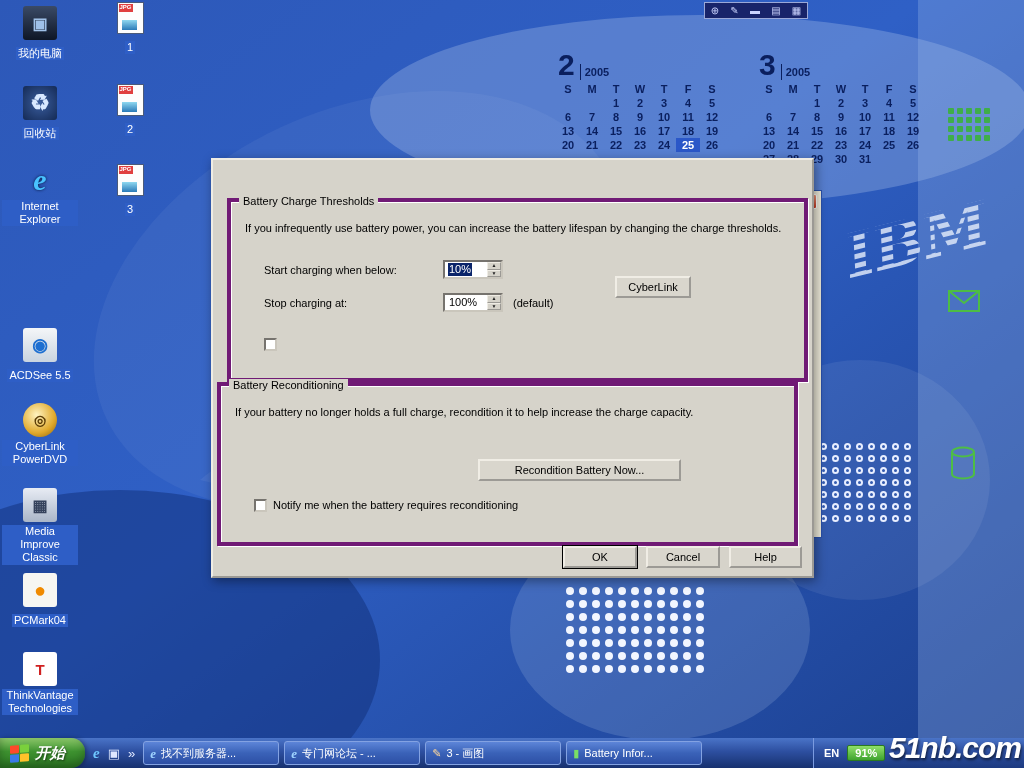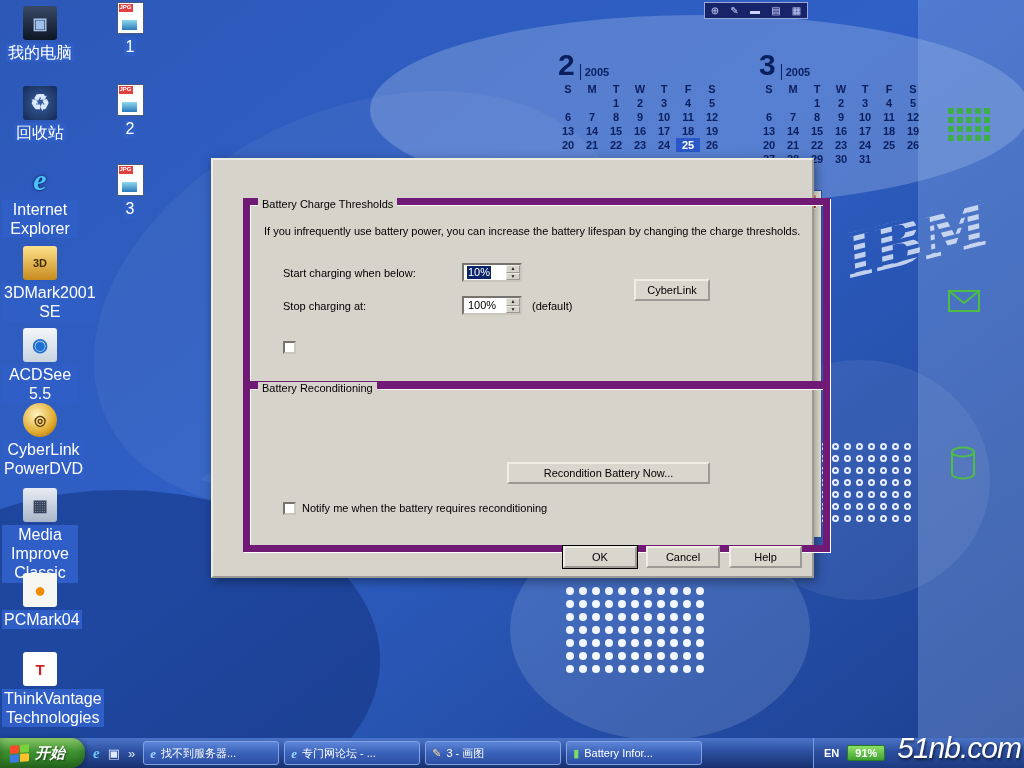--- a/index.html
+++ b/index.html
@@ -10,21 +10,21 @@
 
   
   .ttool{position:absolute;left:704px;top:2px;width:102px;height:15px;background:#18246a;
          border:1px solid #9aa8d8;display:flex;align-items:center;justify-content:space-around;z-index:1;}
   .ttic{color:#cbd4ff;font-size:10px;line-height:1;}
 
   
   .dicon{position:absolute;width:76px;text-align:center;z-index:1;cursor:default;}
   .dimg{width:34px;height:34px;margin:0 auto 3px;display:flex;align-items:center;justify-content:center;
         border-radius:3px;font-weight:bold;}
-  .dlbl{display:inline-block;font-size:16px;line-height:1.2;color:#fff;background:#2e5ec6;padding:0 2px;}
+  .dlbl{display:inline-block;font-size:11px;line-height:1.2;color:#fff;background:#2e5ec6;padding:0 2px;}
   .di-my-computer{background:linear-gradient(#3a4a66,#0e1626);color:#9fc0e8;font-size:16px;}
   .di-recycle-bin{background:radial-gradient(circle,#3a5d9e,#142a55);color:#d8e8ff;font-size:22px;}
   .di-ie{background:transparent;color:#49c2ff;font-size:30px;font-style:italic;
          font-family:"Liberation Serif",serif;text-shadow:0 0 3px #013;}
   .di-3dmark{background:linear-gradient(#ffe28a,#c78b1e);color:#402c00;font-size:11px;}
   .di-acdsee{background:linear-gradient(#f4f6f8,#c9d4e0);color:#1d6fd1;font-size:18px;}
   .di-powerdvd{background:radial-gradient(circle at 40% 35%,#fff3c0,#e0a92c 60%,#8a5c08);border-radius:50%;color:#5a3c06;font-size:14px;}
   .di-mpc{background:linear-gradient(#e8ecf4,#aab6c8);color:#35425c;font-size:16px;}
   .di-pcmark{background:#f6f6f2;color:#f08a00;font-size:20px;}
   .di-thinkvantage{background:#fff;color:#d02020;font-size:15px;}
@@ -52,23 +52,23 @@
 
   
   .dialog{position:absolute;left:211px;top:158px;width:599px;height:416px;background:#d6d3ca;
           border:2px outset #efece4;z-index:3;box-shadow:2px 3px 10px rgba(0,0,0,.4);box-sizing:content-box;}
   .titlebar{margin:3px;height:22px;background:linear-gradient(90deg,#0a2a7c,#1a4fbe 55%,#6a95dd);
             display:flex;align-items:center;padding:0 5px;}
   .dtitle{color:#fff;font-family:"DejaVu Sans Mono",monospace;font-weight:bold;font-size:13px;letter-spacing:1px;}
   .closebtn{margin-left:auto;width:19px;height:17px;background:linear-gradient(#f2a38c,#d8482a 45%,#aa2810);
             border:1px solid #fff;border-radius:3px;color:#fff;font-size:10px;font-weight:bold;
             display:flex;align-items:center;justify-content:center;}
-  .group{position:absolute;border:7px solid #701a75;box-shadow:inset 1px 1px 0 #fff,1px 1px 0 #fff;margin-left:16px;}
+  .group{position:absolute;border:4px solid #701a75;box-shadow:inset 1px 1px 0 #fff,1px 1px 0 #fff;}
   #g1{left:14px;top:38px;width:573px;height:176px;}
-  #g2{left:14px;top:222px;width:573px;height:156px;}
+  #g2{left:4px;top:222px;width:573px;height:156px;}
   .legend{position:absolute;top:-7px;left:8px;background:#d6d3ca;padding:0 4px;font-size:11px;color:#000;line-height:1.2;}
   .gtext{position:absolute;left:14px;top:20px;width:548px;font-size:11px;color:#000;}
   .glab{position:absolute;font-size:11px;color:#000;}
   #startlab{left:33px;top:62px;}
   #stoplab{left:33px;top:95px;}
   #defnote{left:282px;top:95px;}
   .spin{position:absolute;width:60px;height:19px;background:#fff;border:2px inset #cac6bc;
         display:flex;align-items:center;box-sizing:border-box;}
   #spin1{left:212px;top:58px;}
   #spin2{left:212px;top:91px;}
@@ -108,21 +108,21 @@
   .ticon{font-size:11px;line-height:1;flex:0 0 auto;}
   .ie-icon{color:#9fd4ff;font-weight:bold;font-style:italic;font-family:"Liberation Serif",serif;font-size:13px;}
   .paint-icon{color:#ffd79a;}
   .battery-icon{color:#79e065;}
   .tlabel{overflow:hidden;text-overflow:ellipsis;}
   .tray{margin-left:auto;height:30px;display:flex;align-items:center;gap:8px;padding:0 10px;
         background:linear-gradient(#4a74c8,#2d4fa0 45%,#1c3a80);border-left:1px solid #7b9be0;min-width:190px;}
   .lang{color:#fff;font-size:11px;font-weight:bold;}
   .batt{background:linear-gradient(#8fe06a,#3fa32f);border:1px solid #2a7a1f;border-radius:2px;
         color:#fff;font-size:11px;font-weight:bold;padding:1px 7px;}
-  .wm{position:absolute;right:3px;top:731px;z-index:6;font-size:30px;font-weight:normal;font-style:italic;
+  .wm{position:absolute;right:3px;top:731px;z-index:6;font-size:30px;font-weight:bold;font-style:italic;
       color:#fff;text-shadow:1px 2px 3px rgba(0,0,0,.6);letter-spacing:-1px;}
 </style>
 </head>
 <body>
 
 <div class="stage" id="stage">
 
   <svg class="wallsvg" width="1024" height="768" viewBox="0 0 1024 768">
     <defs>
       <linearGradient id="bg" x1="0" y1="0" x2="1" y2="1">
@@ -188,20 +188,21 @@
           <span class="sb">▼</span>
         </span>
       </span>
       <span class="glab" id="defnote">(default)</span>
       <span class="btn" id="defaultsbtn">CyberLink</span>
       <span class="cbox" id="cb1"></span>
     </div>
 
     <div class="group" id="g2">
       <span class="legend">Battery Reconditioning</span>
+      <div class="gtext">If your battery no longer holds a full charge, recondition it to help increase the charge capacity.</div>
       <span class="btn" id="reconbtn">Recondition Battery Now...</span>
       <span class="cbox" id="cb2"></span>
       <span class="cblab" id="cb2lab">Notify me when the battery requires reconditioning</span>
     </div>
 
     <span class="btn" id="okbtn">OK</span>
     <span class="btn" id="cancelbtn">Cancel</span>
     <span class="btn" id="helpbtn">Help</span>
   </div>
 
@@ -241,21 +242,20 @@
     <div class="tray">
       <span class="lang">EN</span>
       <span class="batt">91%</span>
     </div>
   </div>
 
   <div class="wm">51nb.com</div>
 <div class="dicon" style="left: 2px; top: 6px;"><div class="dimg di-my-computer">▣</div><div class="dlbl">我的电脑</div></div>
     <div class="dicon" style="left: 2px; top: 86px;"><div class="dimg di-recycle-bin">♻</div><div class="dlbl">回收站</div></div>
     <div class="dicon" style="left: 2px; top: 163px;"><div class="dimg di-ie">e</div><div class="dlbl">Internet Explorer</div></div>
-    <div class="dicon" style="left: 2px; top: 246px;"><div class="dimg di-3dmark">3D</div><div class="dlbl">3DMark2001 SE</div></div>
     <div class="dicon" style="left: 2px; top: 328px;"><div class="dimg di-acdsee">◉</div><div class="dlbl">ACDSee 5.5</div></div>
     <div class="dicon" style="left: 2px; top: 403px;"><div class="dimg di-powerdvd">◎</div><div class="dlbl">CyberLink PowerDVD</div></div>
     <div class="dicon" style="left: 2px; top: 488px;"><div class="dimg di-mpc">▦</div><div class="dlbl">Media Improve Classic</div></div>
     <div class="dicon" style="left: 2px; top: 573px;"><div class="dimg di-pcmark">●</div><div class="dlbl">PCMark04</div></div>
     <div class="dicon" style="left: 2px; top: 652px;"><div class="dimg di-thinkvantage">T</div><div class="dlbl">ThinkVantage Technologies</div></div>
     <div class="dicon" style="left: 92px; top: 2px;"><div class="jpage">
         <div class="jtag">JPG</div>
         <div class="jart"></div>
       </div><div class="dlbl">1</div></div>
     <div class="dicon" style="left: 92px; top: 84px;"><div class="jpage">

